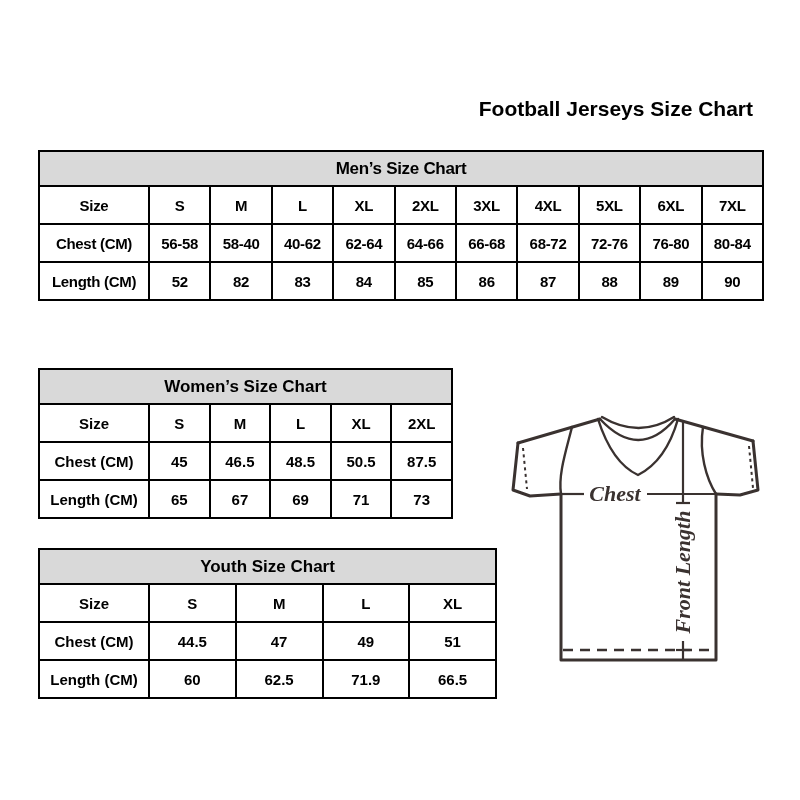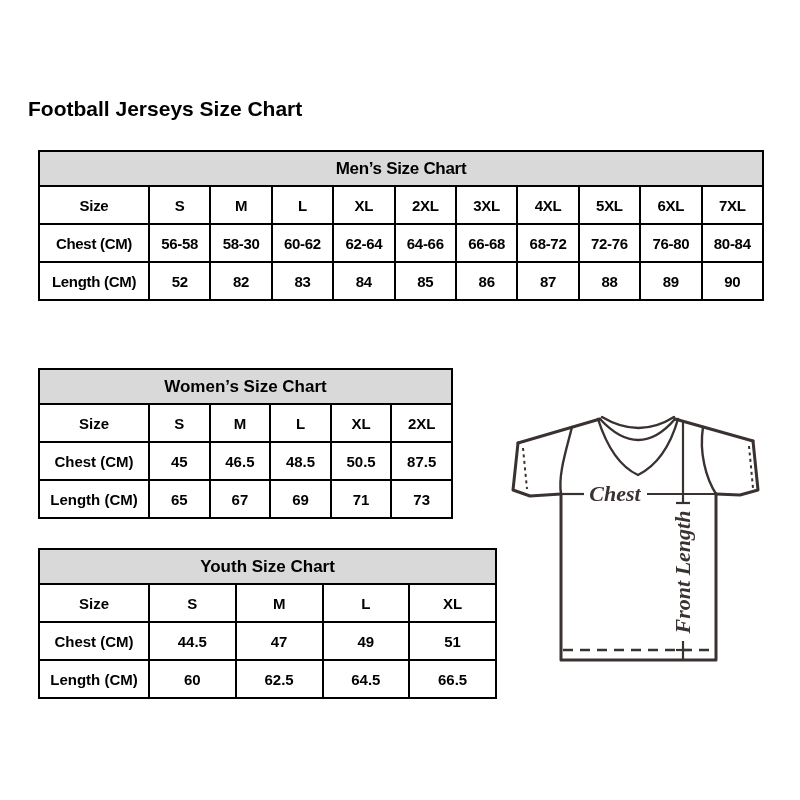--- a/index.html
+++ b/index.html
@@ -8,21 +8,21 @@
     background:#ffffff;
     font-family:"Liberation Sans",sans-serif;
     color:#000000;
     position:relative;
     overflow:hidden;
   }
   .page{position:absolute;left:0;top:0;width:800px;height:800px;background:#ffffff;}
 
   .page-title{
     position:absolute;left:28px;top:97px;width:725px;margin:0;
-    font-size:21px;font-weight:bold;text-align:left;color:#000000;
+    font-size:21px;font-weight:bold;text-align:right;color:#000000;
   }
 
   table.size-table{
     position:absolute;
     border-collapse:collapse;
     table-layout:fixed;
     background:#ffffff;
     padding-left:38px;
   }
   #mens-table{left:38px;top:150px;width:726px;}
@@ -98,22 +98,22 @@
           <td>2XL</td>
           <td>3XL</td>
           <td>4XL</td>
           <td>5XL</td>
           <td>6XL</td>
           <td>7XL</td>
         </tr>
         <tr>
           <td>Chest (CM)</td>
           <td>56-58</td>
-          <td>58-30</td>
-          <td>60-62</td>
+          <td>58-40</td>
+          <td>40-62</td>
           <td>62-64</td>
           <td>64-66</td>
           <td>66-68</td>
           <td>68-72</td>
           <td>72-76</td>
           <td>76-80</td>
           <td>80-84</td>
         </tr>
         <tr>
           <td>Length (CM)</td>
@@ -198,21 +198,21 @@
           <td>Chest (CM)</td>
           <td>44.5</td>
           <td>47</td>
           <td>49</td>
           <td>51</td>
         </tr>
         <tr>
           <td>Length (CM)</td>
           <td>60</td>
           <td>62.5</td>
-          <td>64.5</td>
+          <td>71.9</td>
           <td>66.5</td>
         </tr>
       </tbody>
     </table>
 
   <svg id="jersey-diagram" width="280" height="270" viewBox="0 0 280 270">
 
     <g>
 
       <path class="jersey-line" d="M100,16 L18,40"></path>

